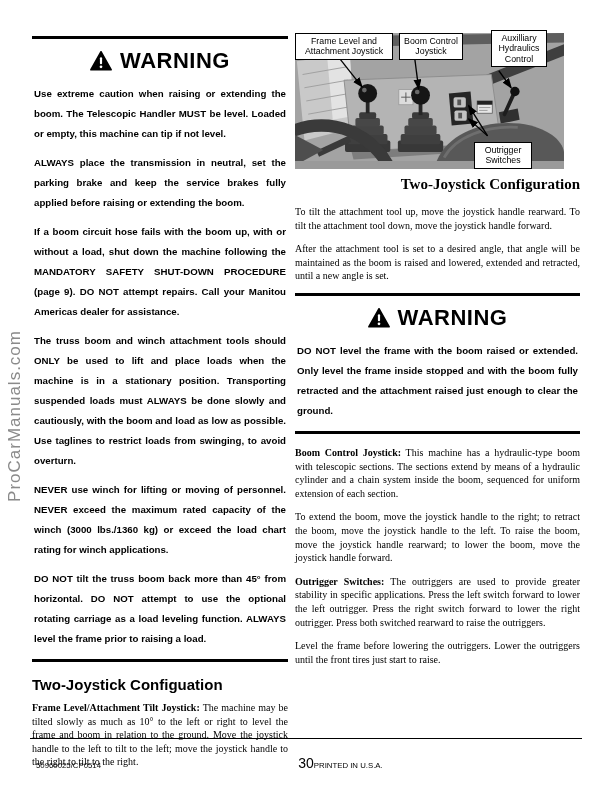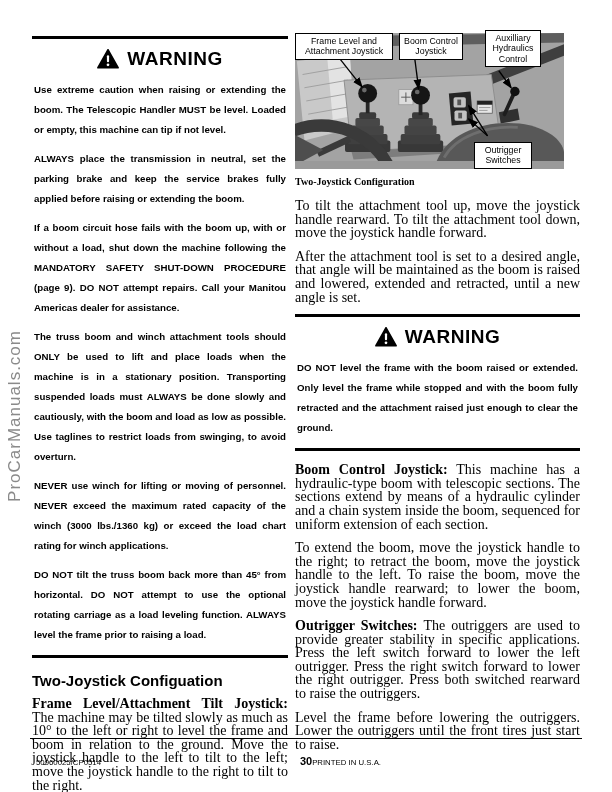--- a/index.html
+++ b/index.html
@@ -7,48 +7,48 @@
        font-family:"Liberation Sans",sans-serif;overflow:hidden}
   .page{position:absolute;inset:0}
 
   .col{position:absolute}
   .col-left{left:32px;top:36px;width:256px}
   .col-right{left:295px;top:33px;width:285px}
 
   .warnbox{border-top:3px solid #000;border-bottom:3px solid #000;padding:7px 2px 1px}
   .warnhead{display:flex;align-items:center;justify-content:center;gap:8px;margin:2px 0 10px}
   .warnhead svg{width:22px;height:20px;display:block}
-  .warntitle{font-weight:700;font-size:19px;letter-spacing:.5px}
+  .warntitle{font-weight:700;font-size:22px;letter-spacing:.5px}
   .wp{font-weight:700;font-size:9.7px;line-height:20px;text-align:justify;margin:0 0 9px}
 
   .subhead{font-size:15px;font-weight:700;margin:14px 0 8px;font-family:"Liberation Sans",sans-serif}
-  .serif{font-family:"Liberation Serif",serif;font-size:14px;line-height:13.6px;
+  .serif{font-family:"Liberation Serif",serif;font-size:10px;line-height:13.6px;
          text-align:justify;margin:0 0 10px}
   .serif b{font-weight:700}
 
   figure{margin:0}
   .photo{position:relative;width:269px;height:136px;background:#9a9a9a}
   .photo svg.scene{position:absolute;inset:0;display:block}
   .callout{position:absolute;background:#fff;border:1px solid #000;text-align:center;
            font-size:8.8px;line-height:1.18;padding:2px 1px;z-index:3}
   .co-frame{left:0;top:0;width:94px}
   .co-boom{left:104px;top:0;width:60px}
-  .co-aux{left:190px;top:-3px;width:52px}
+  .co-aux{left:196px;top:-3px;width:52px}
   .co-out{left:179px;top:109px;width:54px}
-  .caption{font-family:"Liberation Serif",serif;font-weight:700;font-size:10px;
-           text-align:left;margin:7px 0 12px}
+  .caption{font-family:"Liberation Serif",serif;font-weight:700;font-size:15px;
+           text-align:right;margin:7px 0 12px}
 
   .watermark{position:absolute;left:5px;top:330px;writing-mode:vertical-rl;
              transform:rotate(180deg);font-size:17px;color:#8a8a8a;letter-spacing:1px}
 
   .footer-rule{position:absolute;left:30px;right:30px;top:738px;height:1px;background:#000}
   .footer{position:absolute;left:36px;right:36px;top:755px;display:flex;align-items:baseline;
           font-size:7.8px}
   .footer .f-left{flex:1;text-align:left}
-  .footer .f-center{font-weight:700;font-size:11px}
+  .footer .f-center{font-weight:400;font-size:14px}
   .footer .f-right{flex:1;text-align:left}
 </style>
 </head>
 <body>
 
 <div class="page">
 
   <div class="watermark">ProCarManuals.com</div>
 
   <div class="col col-left">
@@ -166,21 +166,21 @@
       <div class="warnhead">
         <span>
           <svg viewBox="0 0 24 22" aria-hidden="true">
             <path d="M12 1 L23 20.5 H1 Z" fill="#000" stroke="#000" stroke-width="2" stroke-linejoin="round"></path>
             <rect x="10.8" y="7" width="2.4" height="7.6" rx="1.1" fill="#fff"></rect>
             <circle cx="12" cy="17.4" r="1.5" fill="#fff"></circle>
           </svg>
         </span>
         <span class="warntitle">WARNING</span>
       </div>
-      <p class="wp">DO NOT level the frame with the boom raised or extended. Only level the frame while stopped and with the boom fully retracted and the attachment raised just enough to clear the ground.</p>
+      <p class="wp">DO NOT level the frame with the boom raised or extended. Only level the frame inside stopped and with the boom fully retracted and the attachment raised just enough to clear the ground.</p>
     </section>
 
     <p class="serif"><b>Boom Control Joystick:</b><span> This machine has a hydraulic-type boom with telescopic sections. The sections extend by means of a hydraulic cylinder and a chain system inside the boom, sequenced for uniform extension of each section.</span></p>
     <p class="serif"><b></b><span>To extend the boom, move the joystick handle to the right; to retract the boom, move the joystick handle to the left. To raise the boom, move the joystick handle rearward; to lower the boom, move the joystick handle forward.</span></p>
     <p class="serif"><b>Outrigger Switches:</b><span> The outriggers are used to provide greater stability in specific applications. Press the left switch forward to lower the left outrigger. Press the right switch forward to lower the right outrigger. Press both switched rearward to raise the outriggers.</span></p>
     <p class="serif"><b></b><span>Level the frame before lowering the outriggers. Lower the outriggers until the front tires just start to raise.</span></p>
   </div>
 
   <div class="footer-rule"></div>
   <div class="footer">

